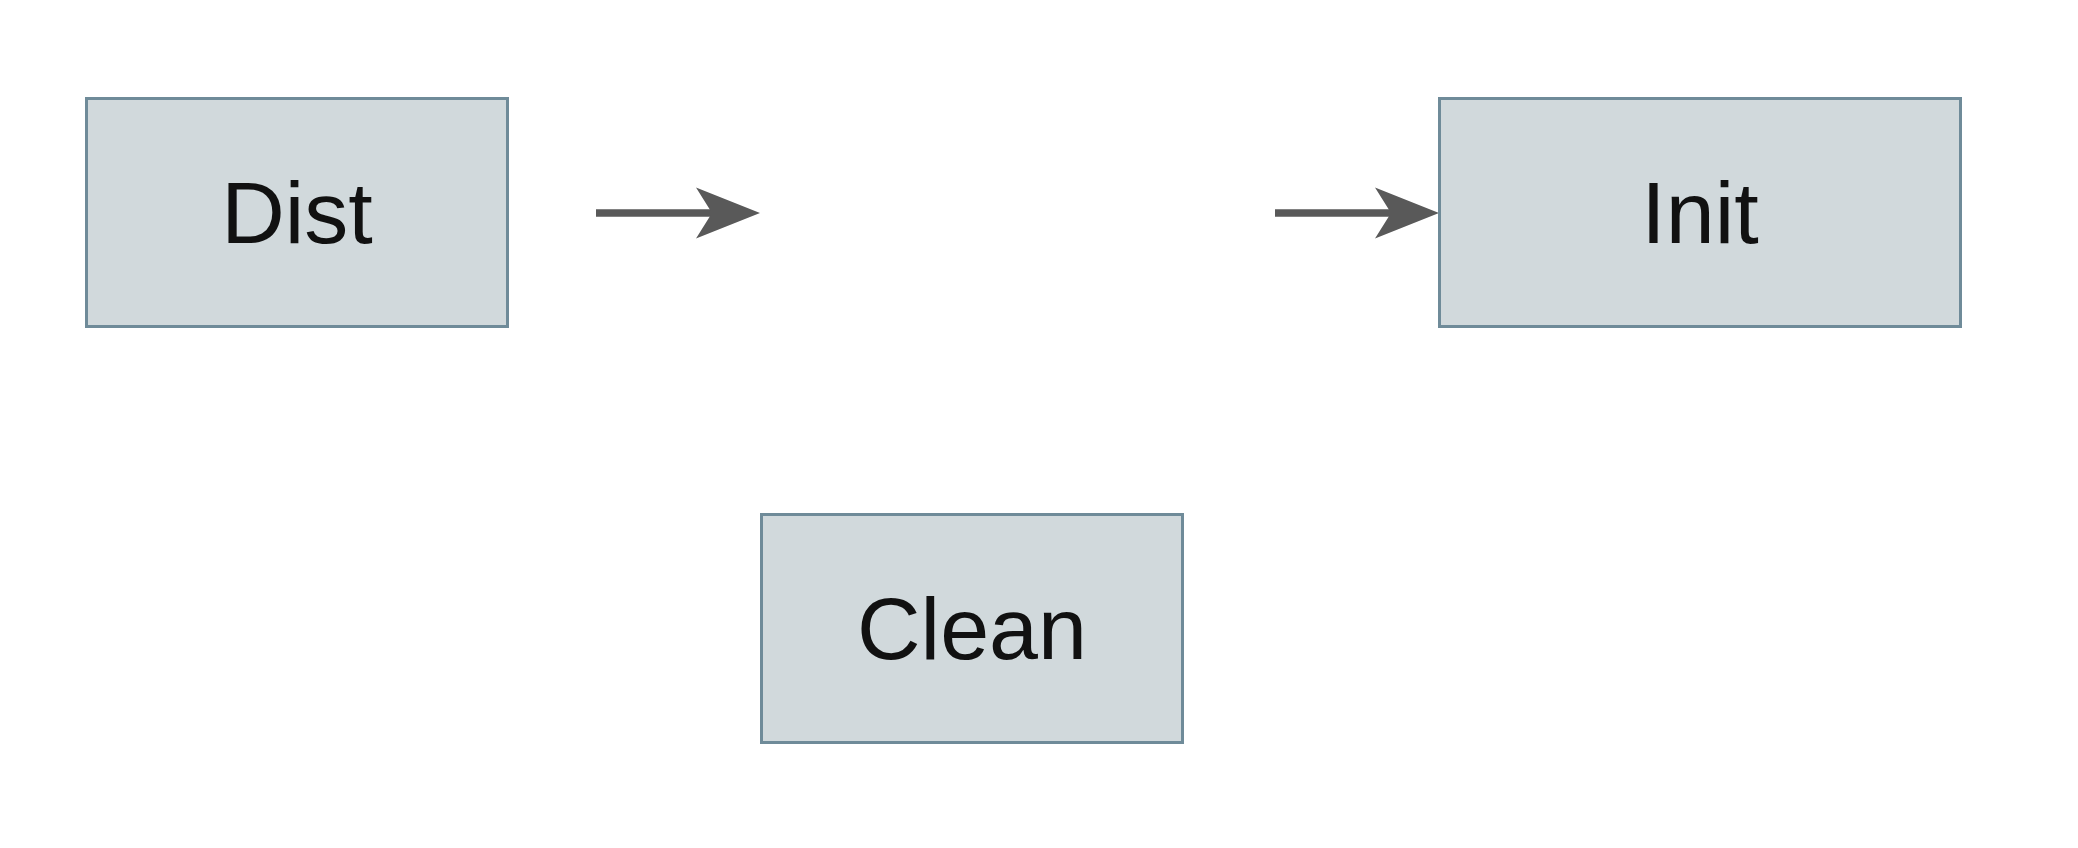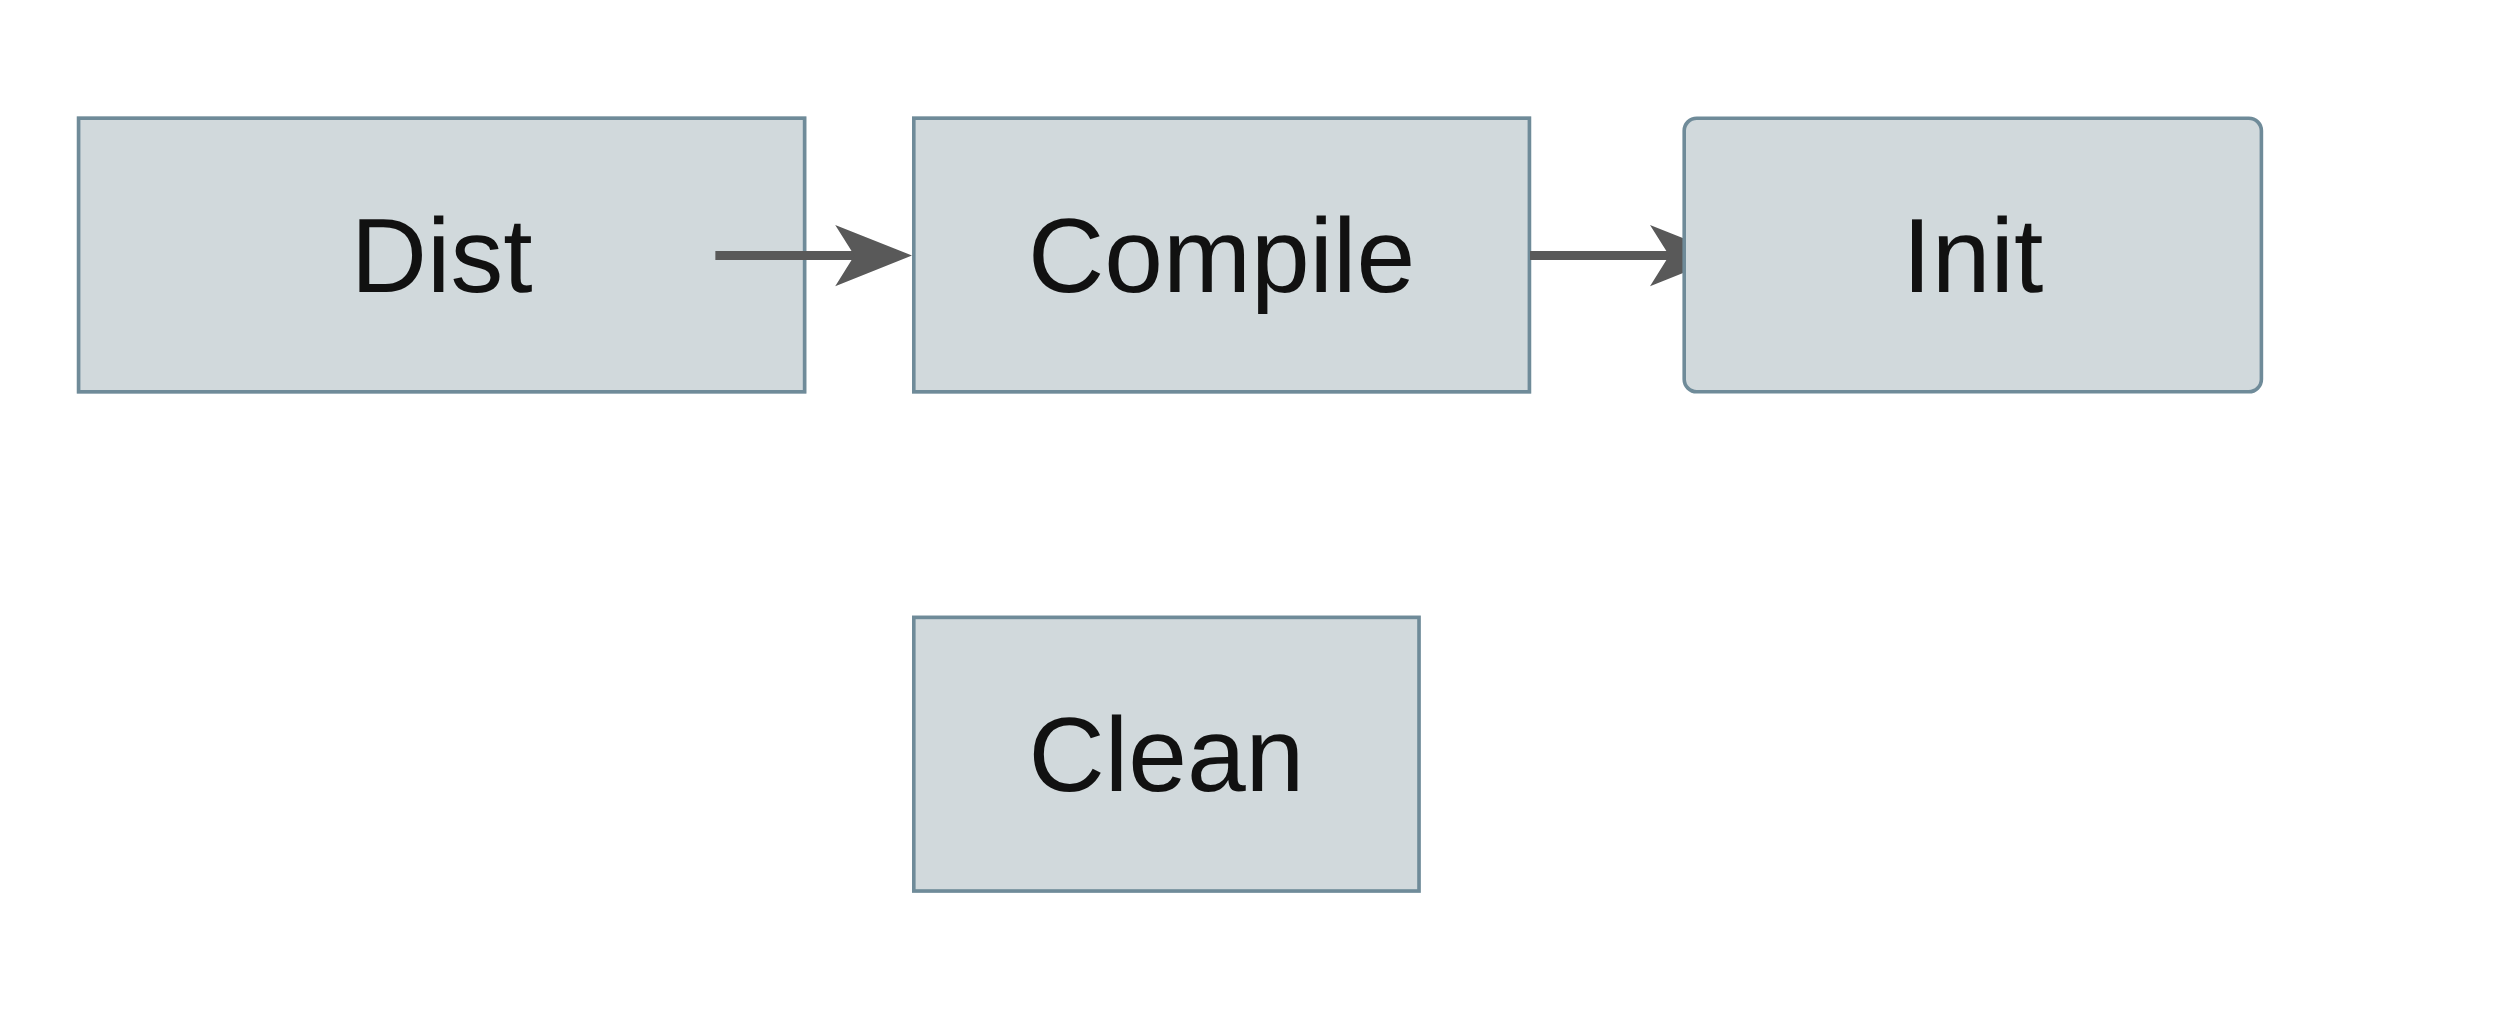--- a/index.html
+++ b/index.html
@@ -24,23 +24,23 @@
     align-items: center;
     justify-content: center;
   }
   .node-label {
     font-size: 88px;
     line-height: 1;
     color: #111111;
     letter-spacing: 0px;
     user-select: none;
   }
-  .node-dist    { left: 64px;   top: 97px;  width: 608px; height: 231px; }
+  .node-dist    { left: 85px;   top: 97px;  width: 424px; height: 231px; }
   .node-compile { left: 760px;  top: 97px;  width: 516px; height: 231px; }
-  .node-init    { left: 1402px; top: 97px;  width: 484px; height: 231px; border-radius: 12px; }
+  .node-init    { left: 1438px; top: 97px;  width: 524px; height: 231px; }
   .node-clean   { left: 760px;  top: 513px; width: 424px; height: 231px; }
   .arrow {
     position: absolute;
     top: 183px;
     width: 164px;
     height: 60px;
   }
   .arrow-1 { left: 596px; }
   .arrow-2 { left: 1275px; }
 </style>
@@ -51,23 +51,20 @@
 
   <div class="node node-dist">
     <span class="node-label">Dist</span>
   </div>
 
   <svg class="arrow arrow-1" viewBox="0 0 164 60" xmlns="http://www.w3.org/2000/svg">
     <line x1="0" y1="30" x2="118" y2="30" stroke="#595959" stroke-width="7.5"></line>
     <polygon points="164,30 100,4.5 116,30 100,55.5" fill="#595959"></polygon>
   </svg>
 
-  <div class="node node-compile">
-    <span class="node-label">Compile</span>
-  </div>
 
   <svg class="arrow arrow-2" viewBox="0 0 164 60" xmlns="http://www.w3.org/2000/svg">
     <line x1="0" y1="30" x2="118" y2="30" stroke="#595959" stroke-width="7.5"></line>
     <polygon points="164,30 100,4.5 116,30 100,55.5" fill="#595959"></polygon>
   </svg>
 
   <div class="node node-init">
     <span class="node-label">Init</span>
   </div>
 

